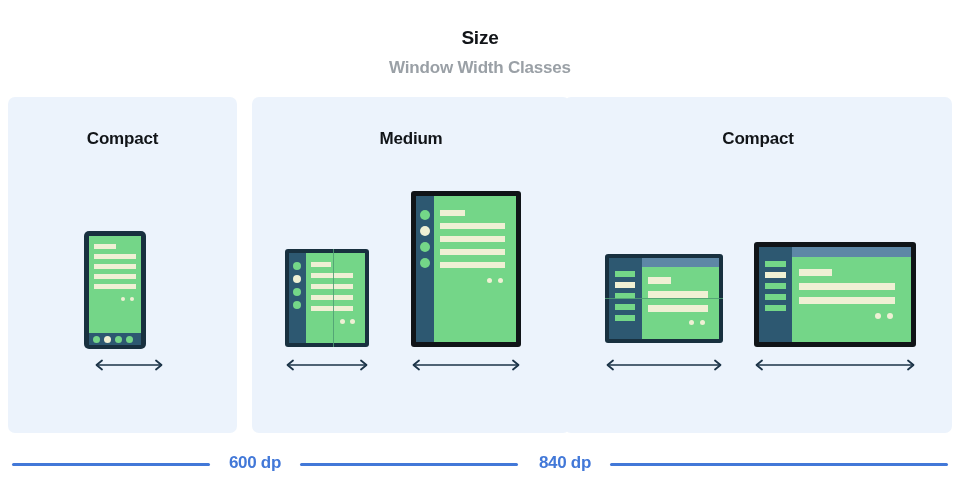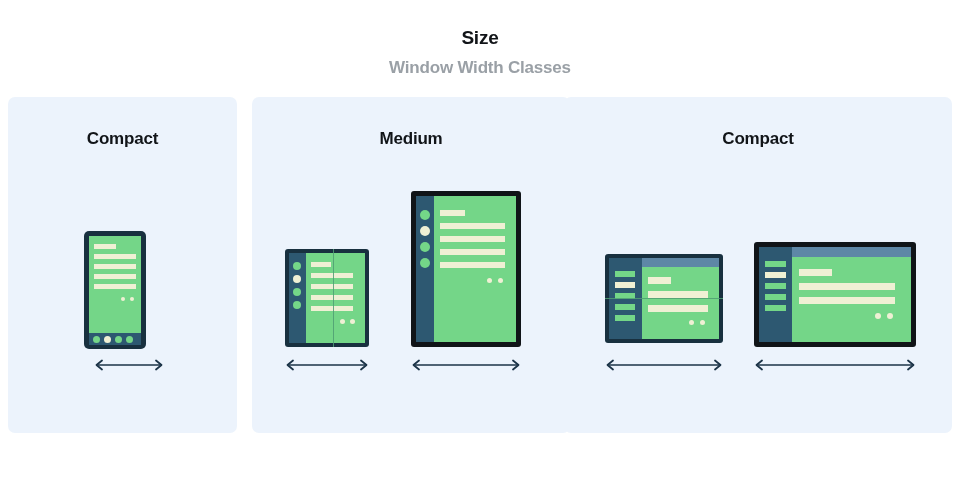--- a/index.html
+++ b/index.html
@@ -225,14 +225,21 @@
         <svg width="164" height="14" viewBox="0 0 164 14">
           <line x1="5" y1="7" x2="159" y2="7" stroke="#1b3347" stroke-width="1.6"></line>
           <polyline points="9,2.5 3.5,7 9,11.5" fill="none" stroke="#1b3347" stroke-width="1.8" stroke-linecap="round" stroke-linejoin="round"></polyline>
           <polyline points="155,2.5 160.5,7 155,11.5" fill="none" stroke="#1b3347" stroke-width="1.8" stroke-linecap="round" stroke-linejoin="round"></polyline>
         </svg>
       </div>
     </div>
 
   </div>
 
+  <div class="dpscale">
+    <div class="dpline" style="left:12px;width:198px;"></div>
+    <div class="dplabel" style="left:210px;width:90px;">600 dp</div>
+    <div class="dpline" style="left:300px;width:218px;"></div>
+    <div class="dplabel" style="left:520px;width:90px;">840 dp</div>
+    <div class="dpline" style="left:610px;width:338px;"></div>
+  </div>
 
 </div>
 
 </body></html>

